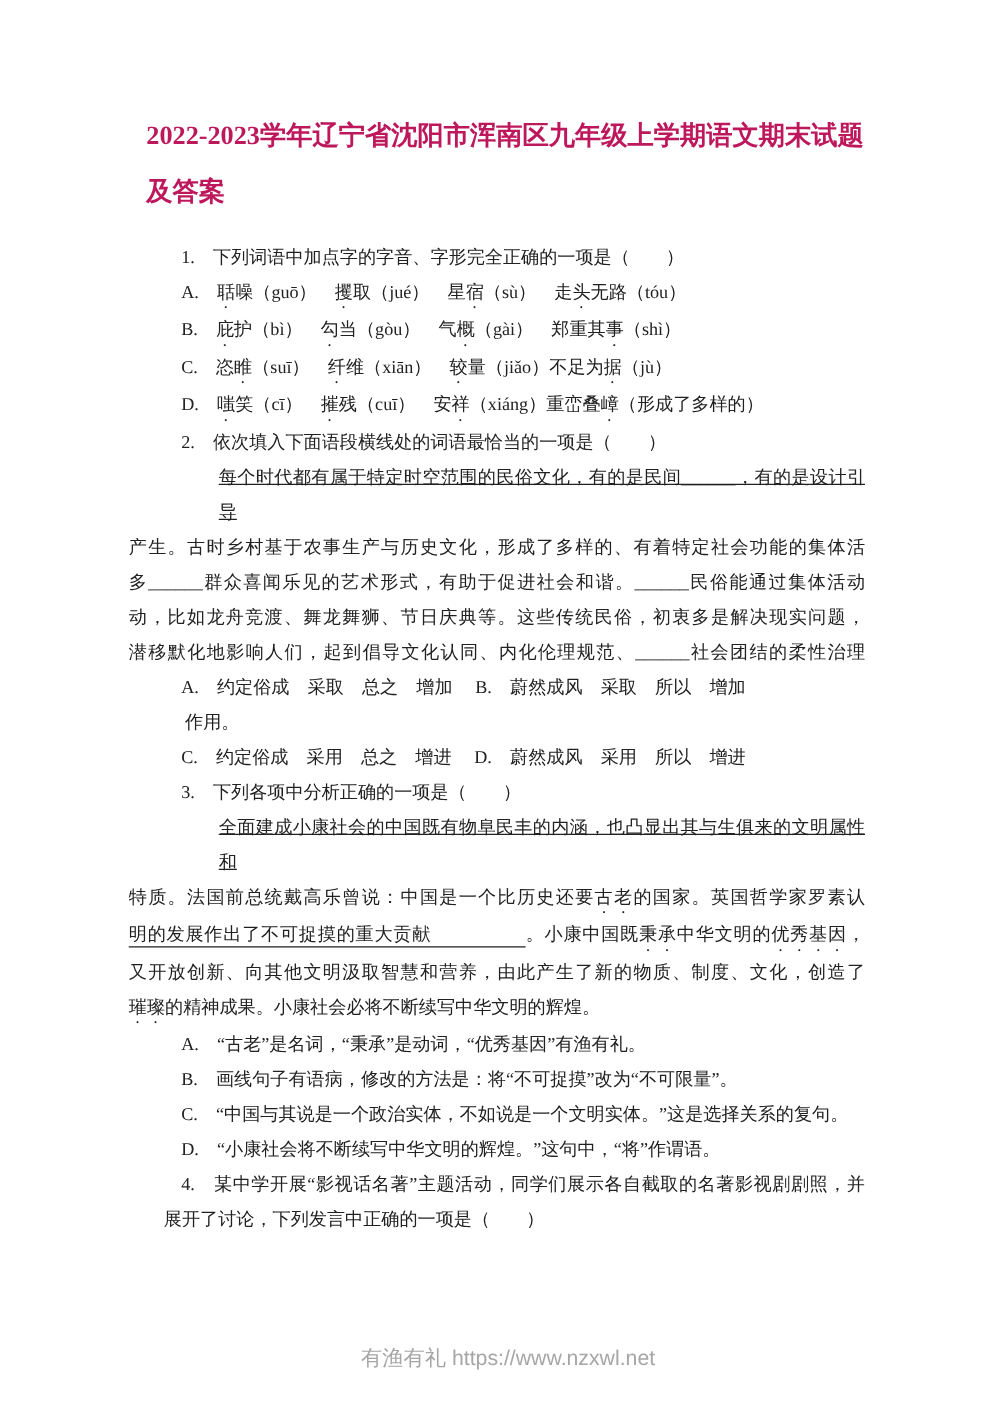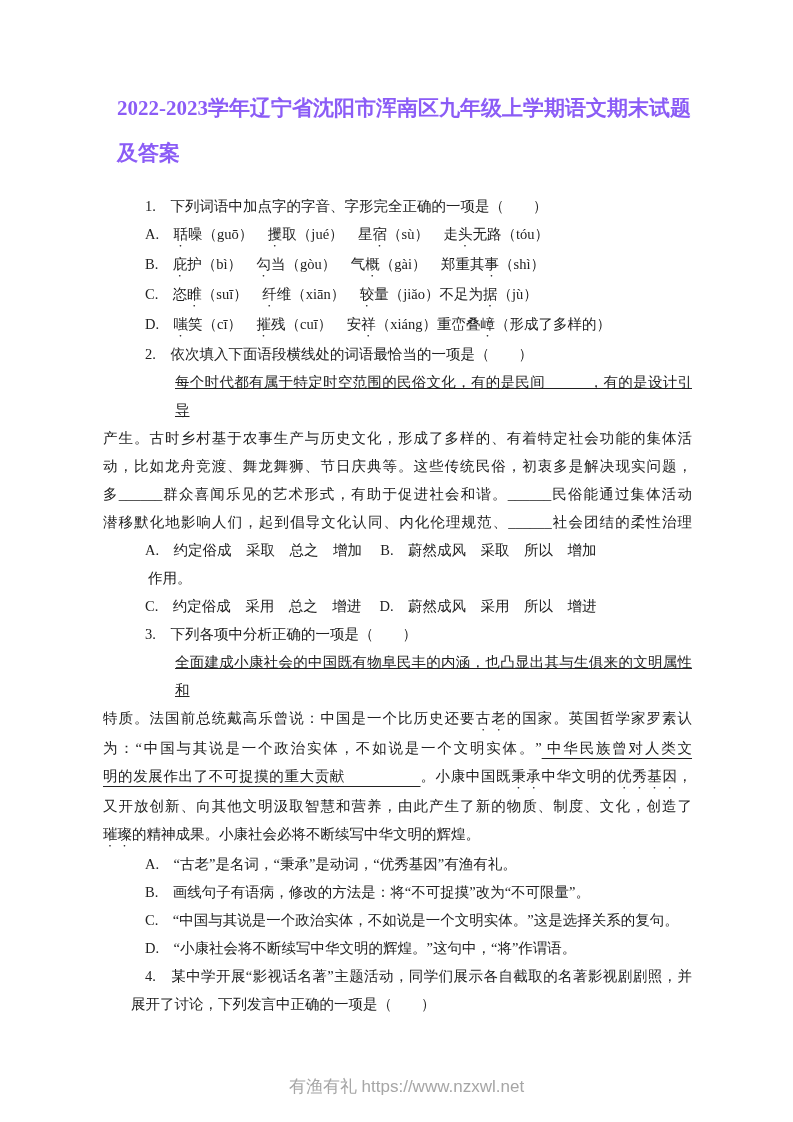--- a/index.html
+++ b/index.html
@@ -45,40 +45,39 @@
     text-align:center;
     font-family:"Liberation Sans","DejaVu Sans",sans-serif;
     font-size:17px;
     color:#a6a6a6;
   }
 </style>
 </head>
 <body>
 
 <div class="page" style="color: rgb(33, 33, 33); background: rgb(255, 255, 255);">
-  <h1 class="title" style="color: #8b5cf6;">2022-2023学年辽宁省沈阳市浑南区九年级上学期语文期末试题及答案</h1>
+  <h1 class="title" style="color: #be185d;">2022-2023学年辽宁省沈阳市浑南区九年级上学期语文期末试题及答案</h1>
   <main class="content" id="content">
       <div class="line k-q"><span>1.　下列词语中加点字的字音、字形完全正确的一项是（　　）</span></div>
       <div class="line k-opt"><span>A.　</span><span class="em-dot">聒</span><span>噪（guō）　</span><span class="em-dot">攫</span><span>取（jué）　星</span><span class="em-dot">宿</span><span>（sù）　走</span><span class="em-dot">头</span><span>无路（tóu）</span></div>
       <div class="line k-opt"><span>B.　</span><span class="em-dot">庇</span><span>护（bì）　</span><span class="em-dot">勾</span><span>当（gòu）　气</span><span class="em-dot">概</span><span>（gài）　郑重其</span><span class="em-dot">事</span><span>（shì）</span></div>
       <div class="line k-opt"><span>C.　恣</span><span class="em-dot">睢</span><span>（suī）　</span><span class="em-dot">纤</span><span>维（xiān）　</span><span class="em-dot">较</span><span>量（jiǎo）不足为</span><span class="em-dot">据</span><span>（jù）</span></div>
       <div class="line k-opt"><span>D.　</span><span class="em-dot">嗤</span><span>笑（cī）　</span><span class="em-dot">摧</span><span>残（cuī）　安</span><span class="em-dot">祥</span><span>（xiáng）重峦叠</span><span class="em-dot">嶂</span><span>（形成了多样的）</span></div>
       <div class="line k-q"><span>2.　依次填入下面语段横线处的词语最恰当的一项是（　　）</span></div>
       <div class="line k-p1 k-j"><span>每个时代都有属于特定时空范围的民俗文化，有的是民间______，有的是设计引导</span></div>
       <div class="line k-pc k-j"><span>产生。古时乡村基于农事生产与历史文化，形成了多样的、有着特定社会功能的集体活</span></div>
+      <div class="line k-pc k-j"><span>多______群众喜闻乐见的艺术形式，有助于促进社会和谐。______民俗能通过集体活动</span></div>
       <div class="line k-pc k-j"><span>动，比如龙舟竞渡、舞龙舞狮、节日庆典等。这些传统民俗，初衷多是解决现实问题，</span></div>
-      <div class="line k-pc k-j"><span>多______群众喜闻乐见的艺术形式，有助于促进社会和谐。______民俗能通过集体活动</span></div>
       <div class="line k-pc k-j"><span>潜移默化地影响人们，起到倡导文化认同、内化伦理规范、______社会团结的柔性治理</span></div>
       <div class="line k-opt"><span>A.　约定俗成　采取　总之　增加　 B.　蔚然成风　采取　所以　增加</span></div>
       <div class="line k-pe"><span>作用。</span></div>
       <div class="line k-opt"><span>C.　约定俗成　采用　总之　增进　 D.　蔚然成风　采用　所以　增进</span></div>
       <div class="line k-q"><span>3.　下列各项中分析正确的一项是（　　）</span></div>
       <div class="line k-p1 k-j"><span>全面建成小康社会的中国既有物阜民丰的内涵，也凸显出其与生俱来的文明属性和</span></div>
       <div class="line k-pc k-j"><span>特质。法国前总统戴高乐曾说：中国是一个比历史还要</span><span class="em-dot">古老</span><span>的国家。英国哲学家罗素认</span></div>
-      <div class="line k-pc k-j"><span>为：“中国与其说是一个政治实体，不如说是一个文明实体。”</span><span class="u"> 中华民族曾对人类文</span></div>
       <div class="line k-pc k-j"><span class="u">明的发展作出了不可捉摸的重大贡献　　　　　</span><span>。小康中国既</span><span class="em-dot">秉承</span><span>中华文明的</span><span class="em-dot">优秀基因</span><span>，</span></div>
       <div class="line k-pc k-j"><span>又开放创新、向其他文明汲取智慧和营养，由此产生了新的物质、制度、文化，创造了</span></div>
       <div class="line k-pl"><span class="em-dot">璀璨</span><span>的精神成果。小康社会必将不断续写中华文明的辉煌。</span></div>
       <div class="line k-opt"><span>A.　“古老”是名词，“秉承”是动词，“优秀基因”有渔有礼。</span></div>
       <div class="line k-opt"><span>B.　画线句子有语病，修改的方法是：将“不可捉摸”改为“不可限量”。</span></div>
       <div class="line k-opt"><span>C.　“中国与其说是一个政治实体，不如说是一个文明实体。”这是选择关系的复句。</span></div>
       <div class="line k-opt"><span>D.　“小康社会将不断续写中华文明的辉煌。”这句中，“将”作谓语。</span></div>
       <div class="line k-q k-j"><span>4.　某中学开展“影视话名著”主题活动，同学们展示各自截取的名著影视剧剧照，并</span></div>
       <div class="line k-qc"><span>展开了讨论，下列发言中正确的一项是（　　）</span></div>
     </main>

